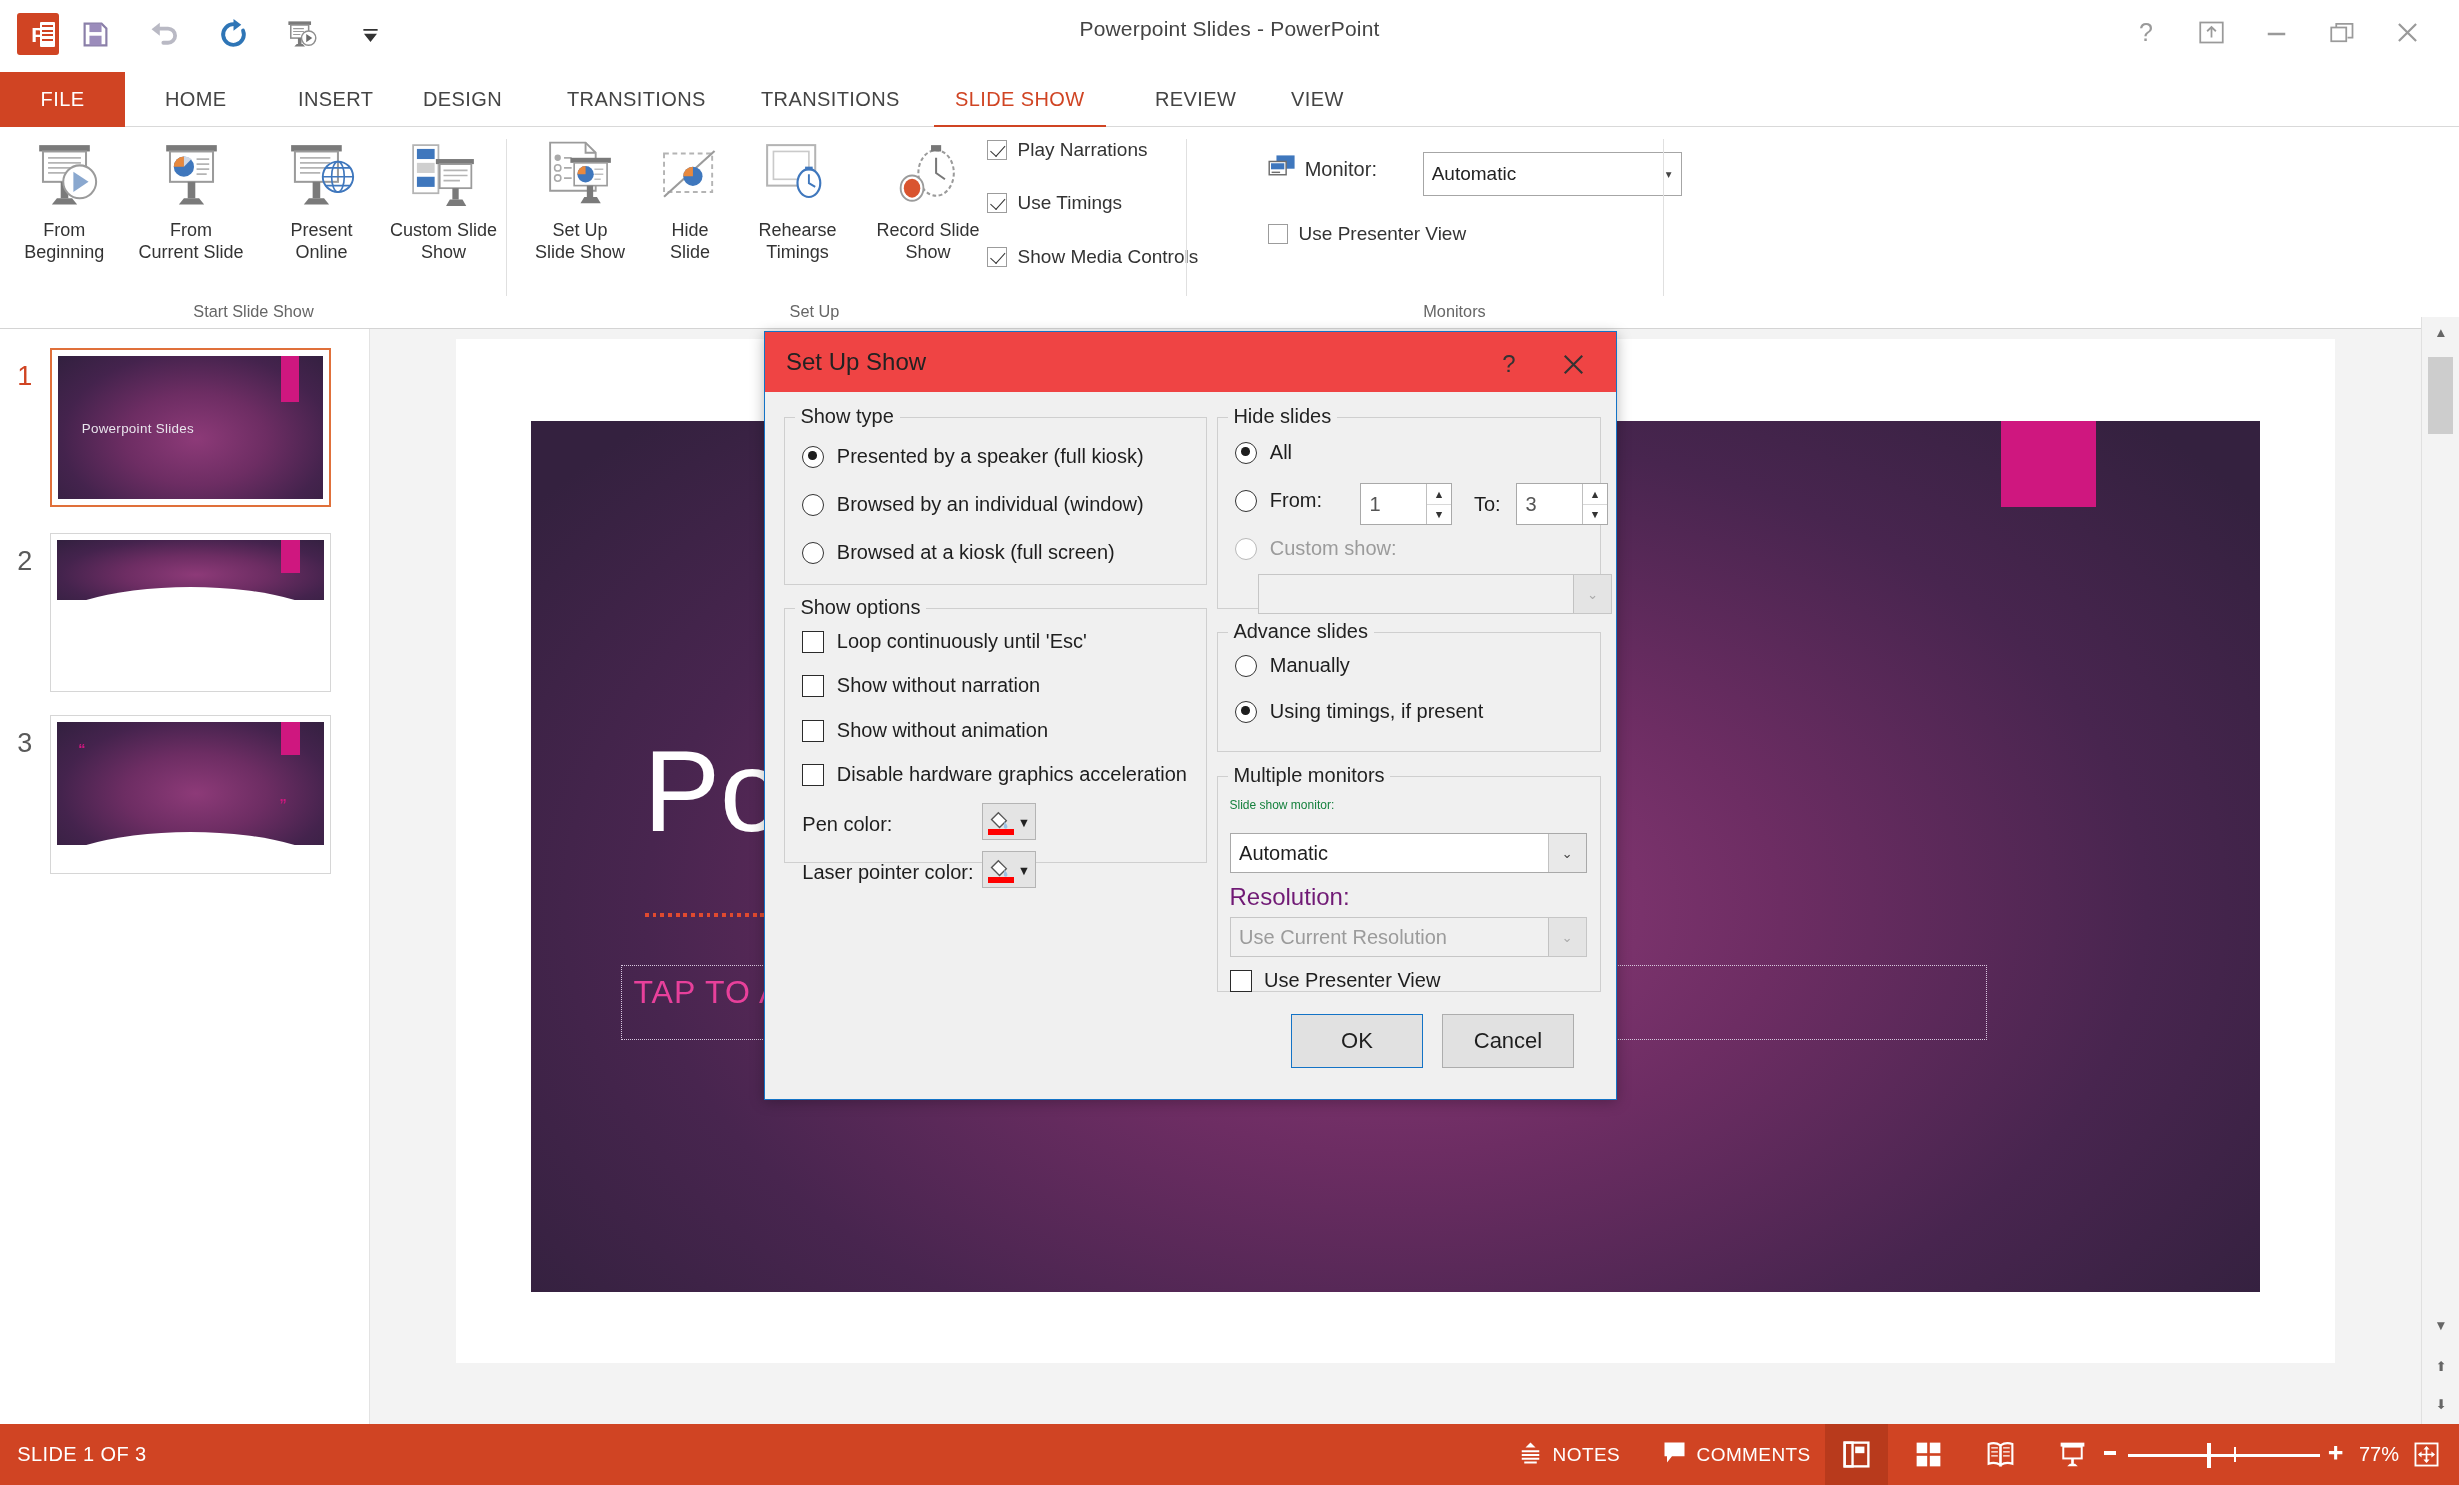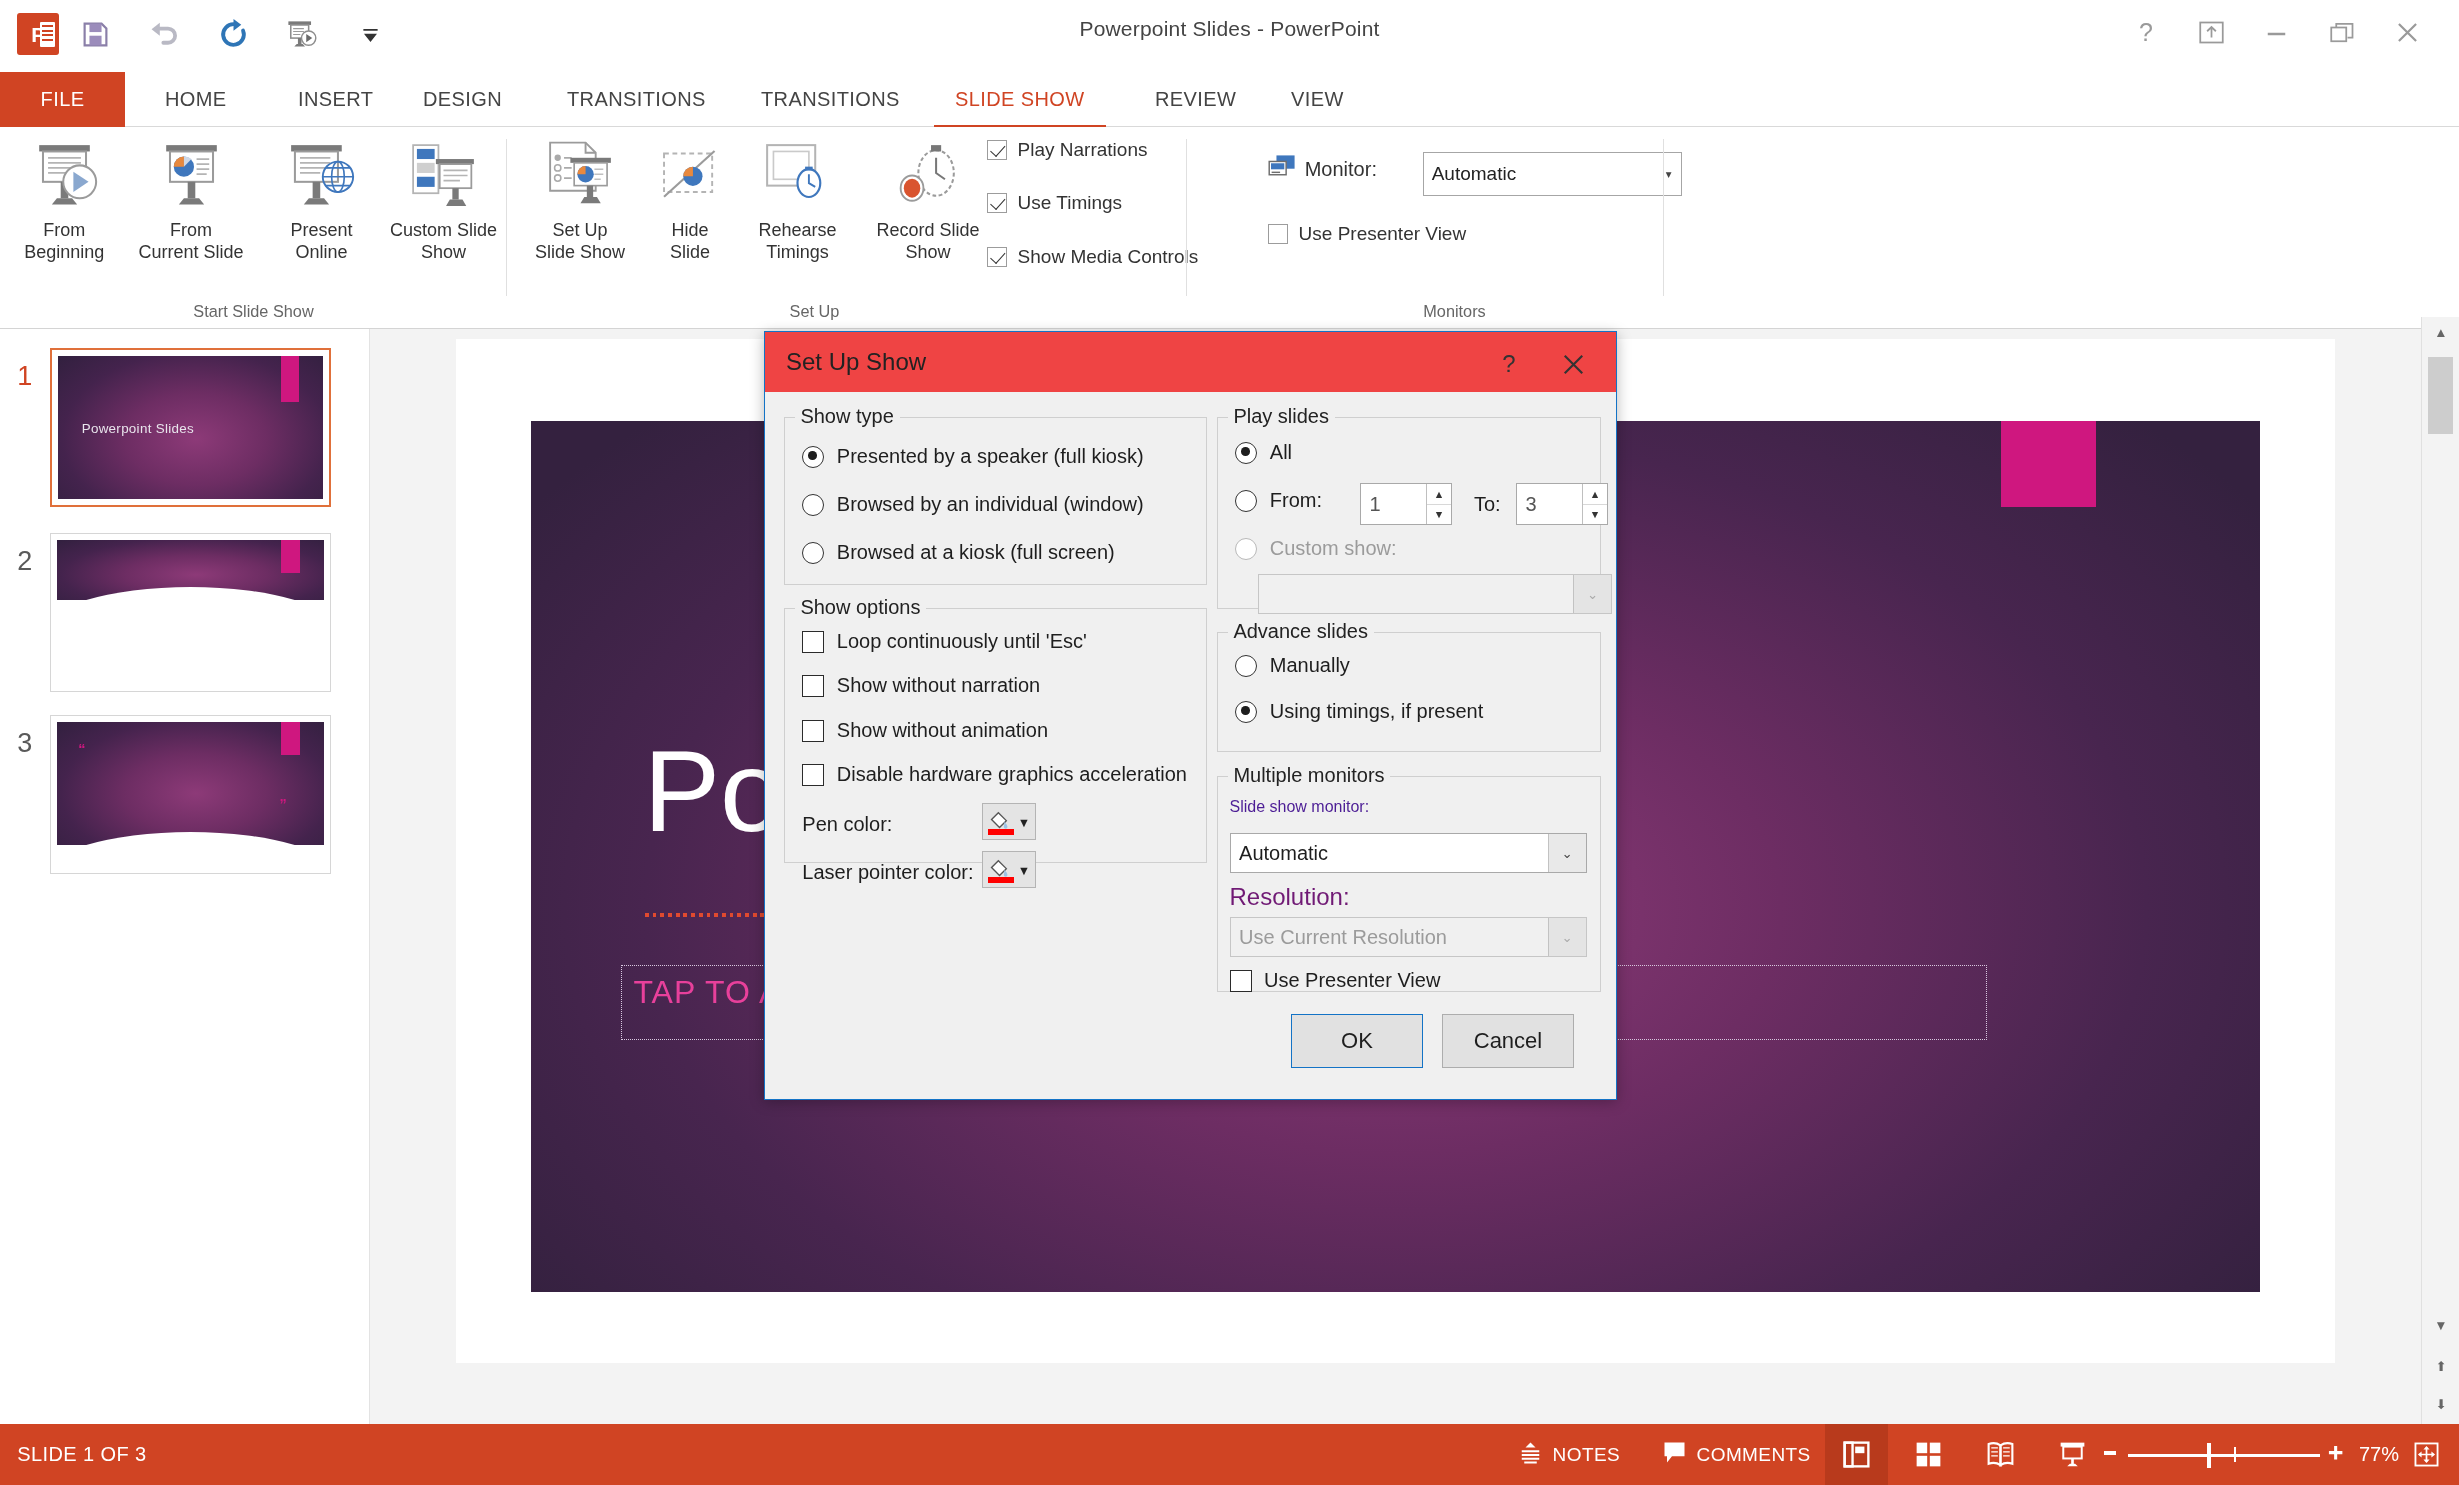--- a/index.html
+++ b/index.html
@@ -710,21 +710,21 @@
       <svg width="25" height="25" viewBox="0 0 22 22" style="position:absolute;left:3.8px;top:2.9px">
           <path d="M4 11l6-6 7 7-6 6z" fill="#fff" stroke="#555" stroke-width="1.2"></path>
           <path d="M15 13c2 2 3 3 3 4.5a1.6 1.6 0 0 1-3.2 0C14.8 16 15.8 15 15 13z" fill="#9dc3e6"></path>
         </svg>
       <span class="bar"></span>
       <span class="ar">▼</span>
     </div>
   </div>
 
   <div class="gbox" style="left:452px;top:85px;width:384px;height:192px">
-    <div class="glegend">Play slides</div>
+    <div class="glegend">Hide slides</div>
     <div class="radio-row" style="left:17.3px;top:23px">
       <span class="radio on"></span>
       <span>All</span>
     </div>
     <div class="radio-row" style="left:17.3px;top:71px">
       <span class="radio"></span>
       <span>From:</span>
     </div>
     <div class="spin" style="left:142px;top:65px;width:92px;height:42px">
       <span class="val">1</span>
@@ -758,21 +758,21 @@
       <span>Manually</span>
     </div>
     <div class="radio-row" style="left:17.3px;top:67px">
       <span class="radio on"></span>
       <span>Using timings, if present</span>
     </div>
   </div>
 
   <div class="gbox" style="left:452px;top:444px;width:384px;height:216px">
     <div class="glegend">Multiple monitors</div>
-    <div style="position:absolute;left:11.5px;top:21px;font-size:16px;color:#4c1d95">Slide show monitor:</div>
+    <div style="position:absolute;left:11.5px;top:21px;font-size:12px;color:#15803d">Slide show monitor:</div>
     <div class="dcombo" style="left:11.5px;top:56px;width:357px;height:40px">
       <span class="txt">Automatic</span>
       <span class="arr">⌄</span>
     </div>
     <div style="position:absolute;left:11.5px;top:106px;font-size:24px;color:#701a75">Resolution:</div>
     <div class="dcombo disabled" style="left:11.5px;top:140px;width:357px;height:40px">
       <span class="txt">Use Current Resolution</span>
       <span class="arr">⌄</span>
     </div>
     <div class="cb-row" style="left:11.5px;top:192px">

